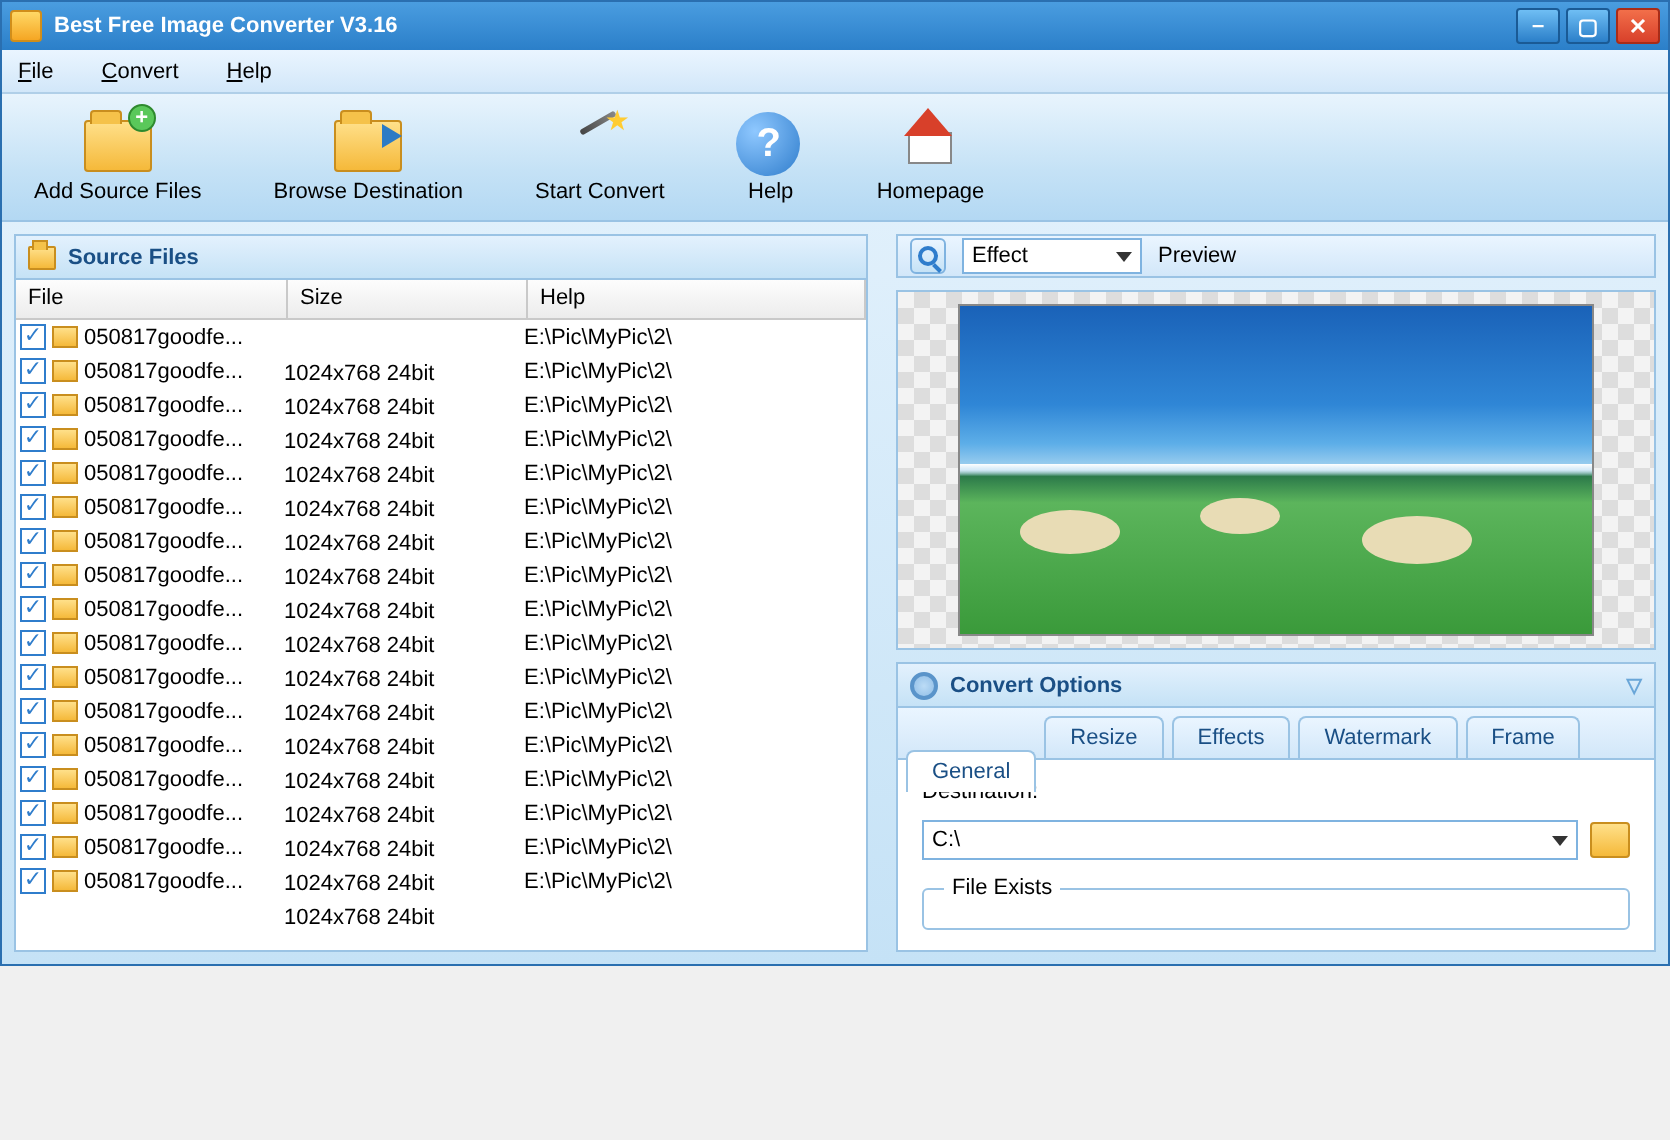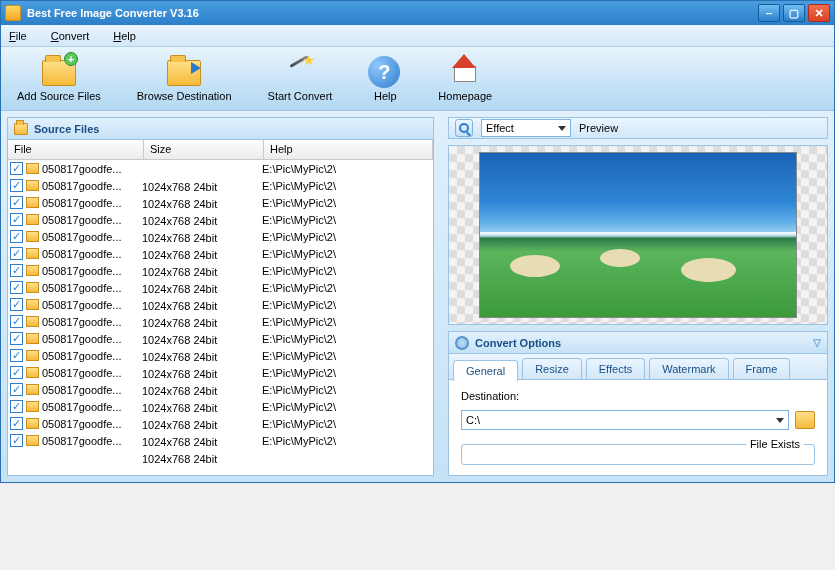--- a/index.html
+++ b/index.html
@@ -64,28 +64,28 @@
   linear-gradient(to bottom, #1a62b8 0%, #2f86d6 30%, #5daee8 42%, #a8d4f0 50%, #2c7a4a 52%, #5cb55c 60%, #3a9a3a 100%);
   border:1px solid #888; position:relative; overflow:hidden; }
 .preview .img .bunker { position:absolute; background:#e8dcb5; border-radius:50%; }
 .preview .img .b1 { width:50px; height:22px; left:30px; bottom:40px; }
 .preview .img .b2 { width:40px; height:18px; left:120px; bottom:50px; }
 .preview .img .b3 { width:55px; height:24px; right:60px; bottom:35px; }
 .preview .img .wave { position:absolute; left:0; right:0; top:48%; height:6px; background:linear-gradient(#fff,rgba(255,255,255,0)); }
 .options { border:1px solid #9ac3e4; background:#eaf5ff; }
 .tabs { display:flex; background:linear-gradient(#eaf5ff,#d2e7f9); border-bottom:1px solid #9ac3e4; padding:4px 4px 0 4px; gap:4px; }
 .tab { padding:4px 12px; border:1px solid #9ac3e4; border-bottom:none; border-radius:4px 4px 0 0; background:linear-gradient(#eaf5ff,#d2e7f9); cursor:pointer; color:#1a4f85; }
-.tab.active { background:#fff; position:relative; top:2px; }
+.tab.active { background:#fff; position:relative; top:17px; }
 .tab-content { background:#fff; padding:10px 12px; display:flex; flex-direction:column; gap:8px; }
 .dest-row { display:flex; align-items:center; gap:6px; }
 .dest-row .combo2 { flex:1; height:20px; border:1px solid #7fb3e0; display:flex; align-items:center; justify-content:space-between; padding:0 4px; background:#fff; cursor:pointer; }
 .dest-row .combo2 .dd { width:0; height:0; border-left:4px solid transparent; border-right:4px solid transparent; border-top:5px solid #333; }
 .dest-row .browse { width:20px; height:18px; background:linear-gradient(#ffe08a,#f5b93a); border:1px solid #c98e1e; border-radius:2px; cursor:pointer; }
 fieldset { border:1px solid #9ac3e4; border-radius:3px; padding:6px 10px 8px 10px; }
-legend { padding:0 4px; color:#000;text-align:right; }
+legend { padding:0 4px; color:#000; }
 .radios { display:flex; gap:18px; align-items:center; }
 .radio { display:flex; align-items:center; gap:4px; cursor:pointer; }
 .radio .r { width:12px; height:12px; border:1px solid #2f7dcc; border-radius:50%; display:flex; align-items:center; justify-content:center; }
 .radio .r.sel:after { content:""; width:6px; height:6px; background:#2f7dcc; border-radius:50%; }
 .gearicon { width:14px; height:14px; border:2px solid #5a94ca; border-radius:50%; position:relative; background:radial-gradient(#bcdcf6,#8fbde6); }
 </style>
 </head>
 <body>
 
 <div class="window">

